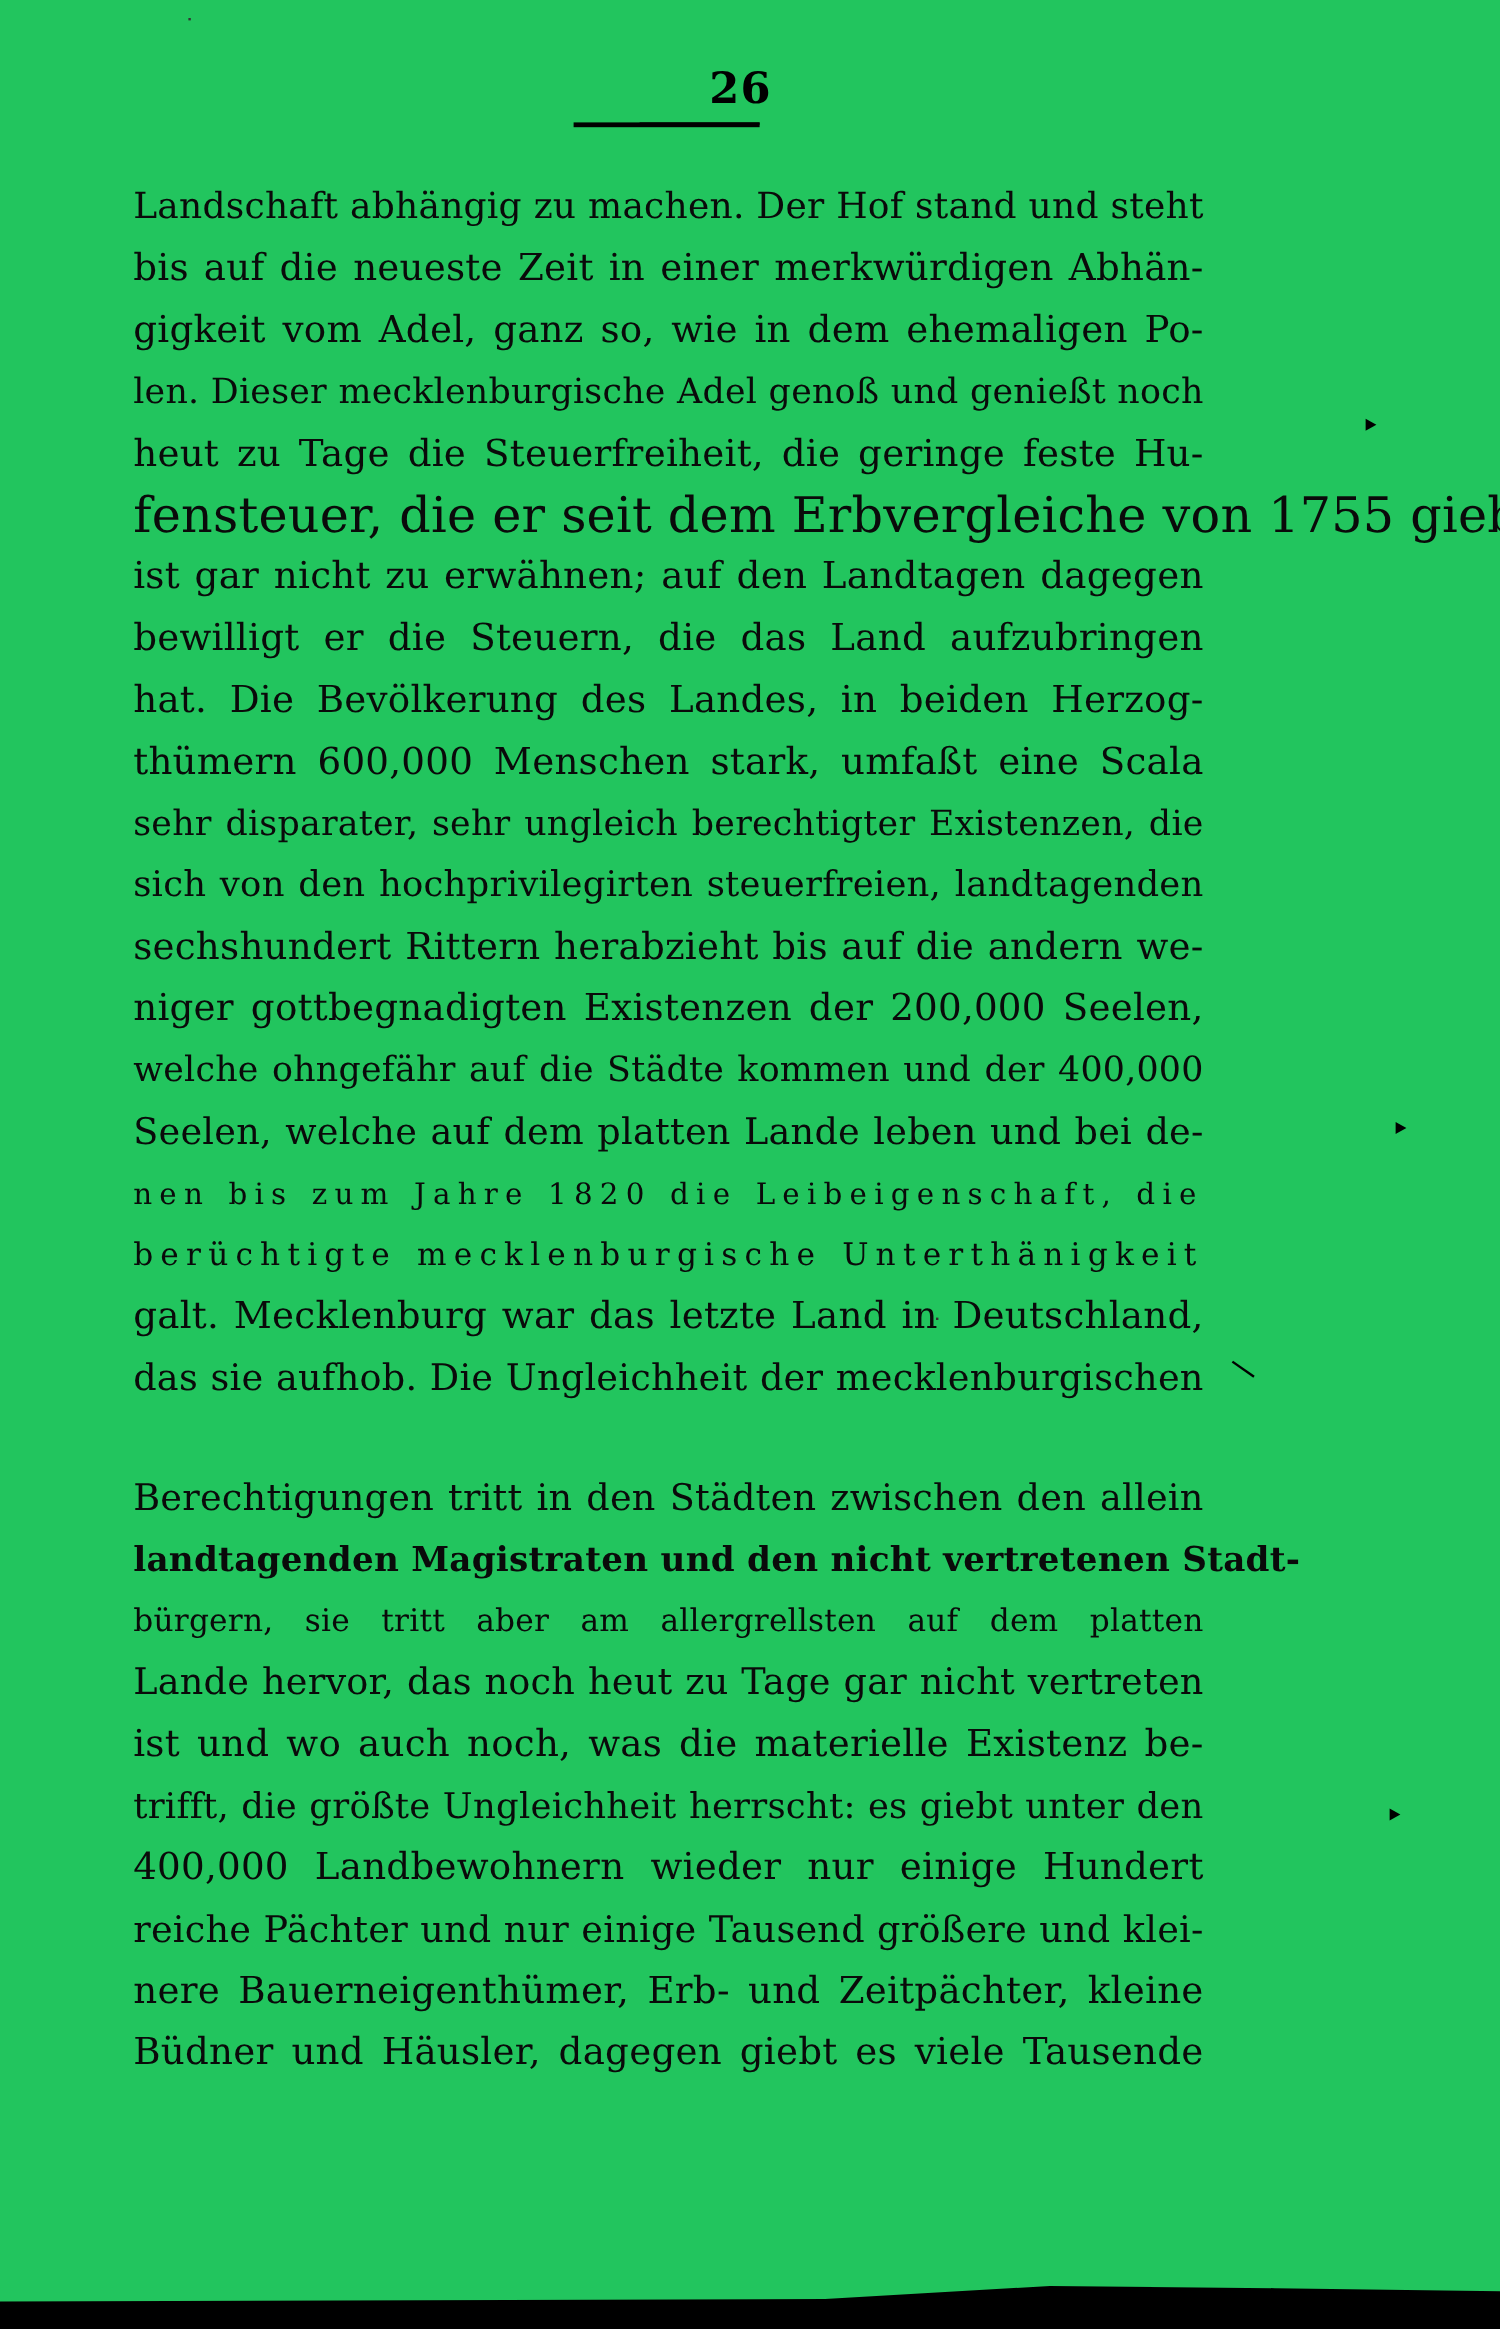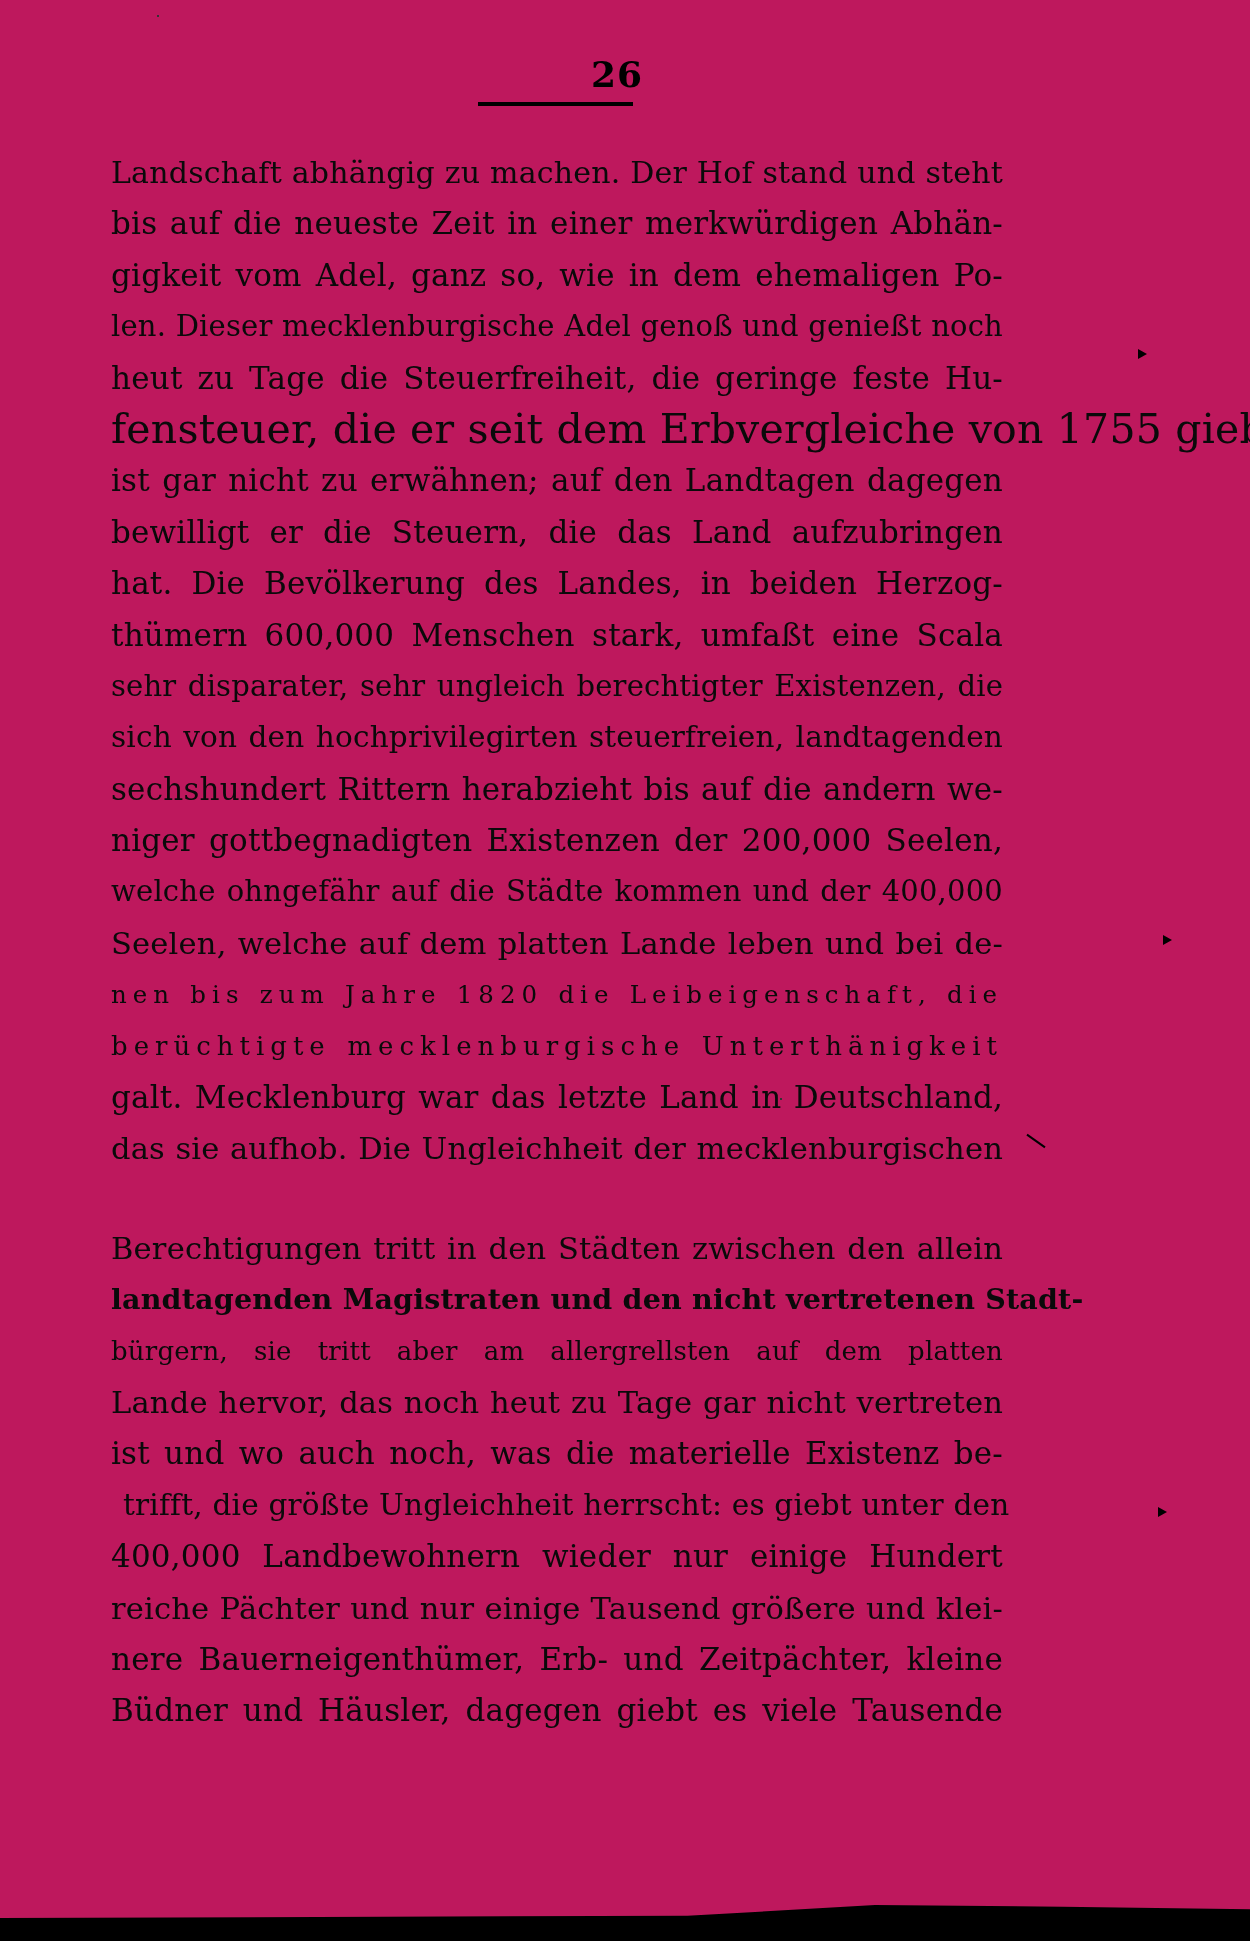--- a/index.html
+++ b/index.html
@@ -1,19 +1,19 @@
 <!DOCTYPE html>
 <html><head>
 <meta charset="utf-8">
 <style>
   html, body { margin: 0; padding: 0; background: #ffffff; }
   body { width: 1250px; height: 1941px; position: relative; overflow: hidden; }
   .page {
     position: absolute; left: 0; top: 0; width: 1250px; height: 1941px;
-    background: #be185d; color: #111111;
+    background: #22c55e; color: #111111;
     font-family: "DejaVu Serif", "Liberation Serif", serif;
   }
   .page-number {
     position: absolute; left: 0; width: 1250px; top: 52px;
     text-align: center; font-size: 36px; font-weight: bold; line-height: 44px;
     letter-spacing: 1px; color: #000;
   }
   .page-number span { position: relative; left: -8px; }
   .rule {
     position: absolute; left: 478px; top: 102px; width: 155px; height: 0;
@@ -77,21 +77,21 @@
     <span class="line" style="font-size: 30.5px;">Seelen, welche auf dem platten Lande leben und bei de-</span>
     <span class="line spaced" style="font-size: 24.5px;">nen bis zum Jahre 1820 die Leibeigenschaft, die</span>
     <span class="line spaced" style="font-size: 26px;">berüchtigte mecklenburgische Unterthänigkeit</span>
     <span class="line" style="font-size: 31px;">galt.  Mecklenburg war das letzte Land in Deutschland,</span>
     <span class="line" style="font-size: 30.5px;">das sie aufhob.  Die Ungleichheit der mecklenburgischen</span>
     <span class="line" style="font-size: 30.5px; margin-top: 48px;">Berechtigungen tritt in den Städten zwischen den allein</span>
     <span class="line" style="font-size: 28.5px; font-weight: bold;">landtagenden Magistraten und den nicht vertretenen Stadt-</span>
     <span class="line" style="font-size: 26px;">bürgern, sie tritt aber am allergrellsten auf dem platten</span>
     <span class="line" style="font-size: 30.5px;">Lande hervor, das noch heut zu Tage gar nicht vertreten</span>
     <span class="line" style="font-size: 31px;">ist und wo auch noch, was die materielle Existenz be-</span>
-    <span class="line" style="font-size: 29.5px; margin-left: 12px;">trifft, die größte Ungleichheit herrscht: es giebt unter den</span>
+    <span class="line" style="font-size: 29.5px;">trifft, die größte Ungleichheit herrscht: es giebt unter den</span>
     <span class="line" style="font-size: 31px;">400,000 Landbewohnern wieder nur einige Hundert</span>
     <span class="line" style="font-size: 30.5px;">reiche Pächter und nur einige Tausend größere und klei-</span>
     <span class="line" style="font-size: 31px;">nere Bauerneigenthümer, Erb- und Zeitpächter, kleine</span>
     <span class="line" style="font-size: 31px;">Büdner und Häusler, dagegen giebt es viele Tausende</span>
   </div>
 
   <div class="mark" style="left:1138px; top:349px;"></div>
   <div class="mark" style="left:1163px; top:935px;"></div>
   <div class="mark" style="left:1158px; top:1507px;"></div>
   <div class="slash" style="left:1025px; top:1140px;"></div>

